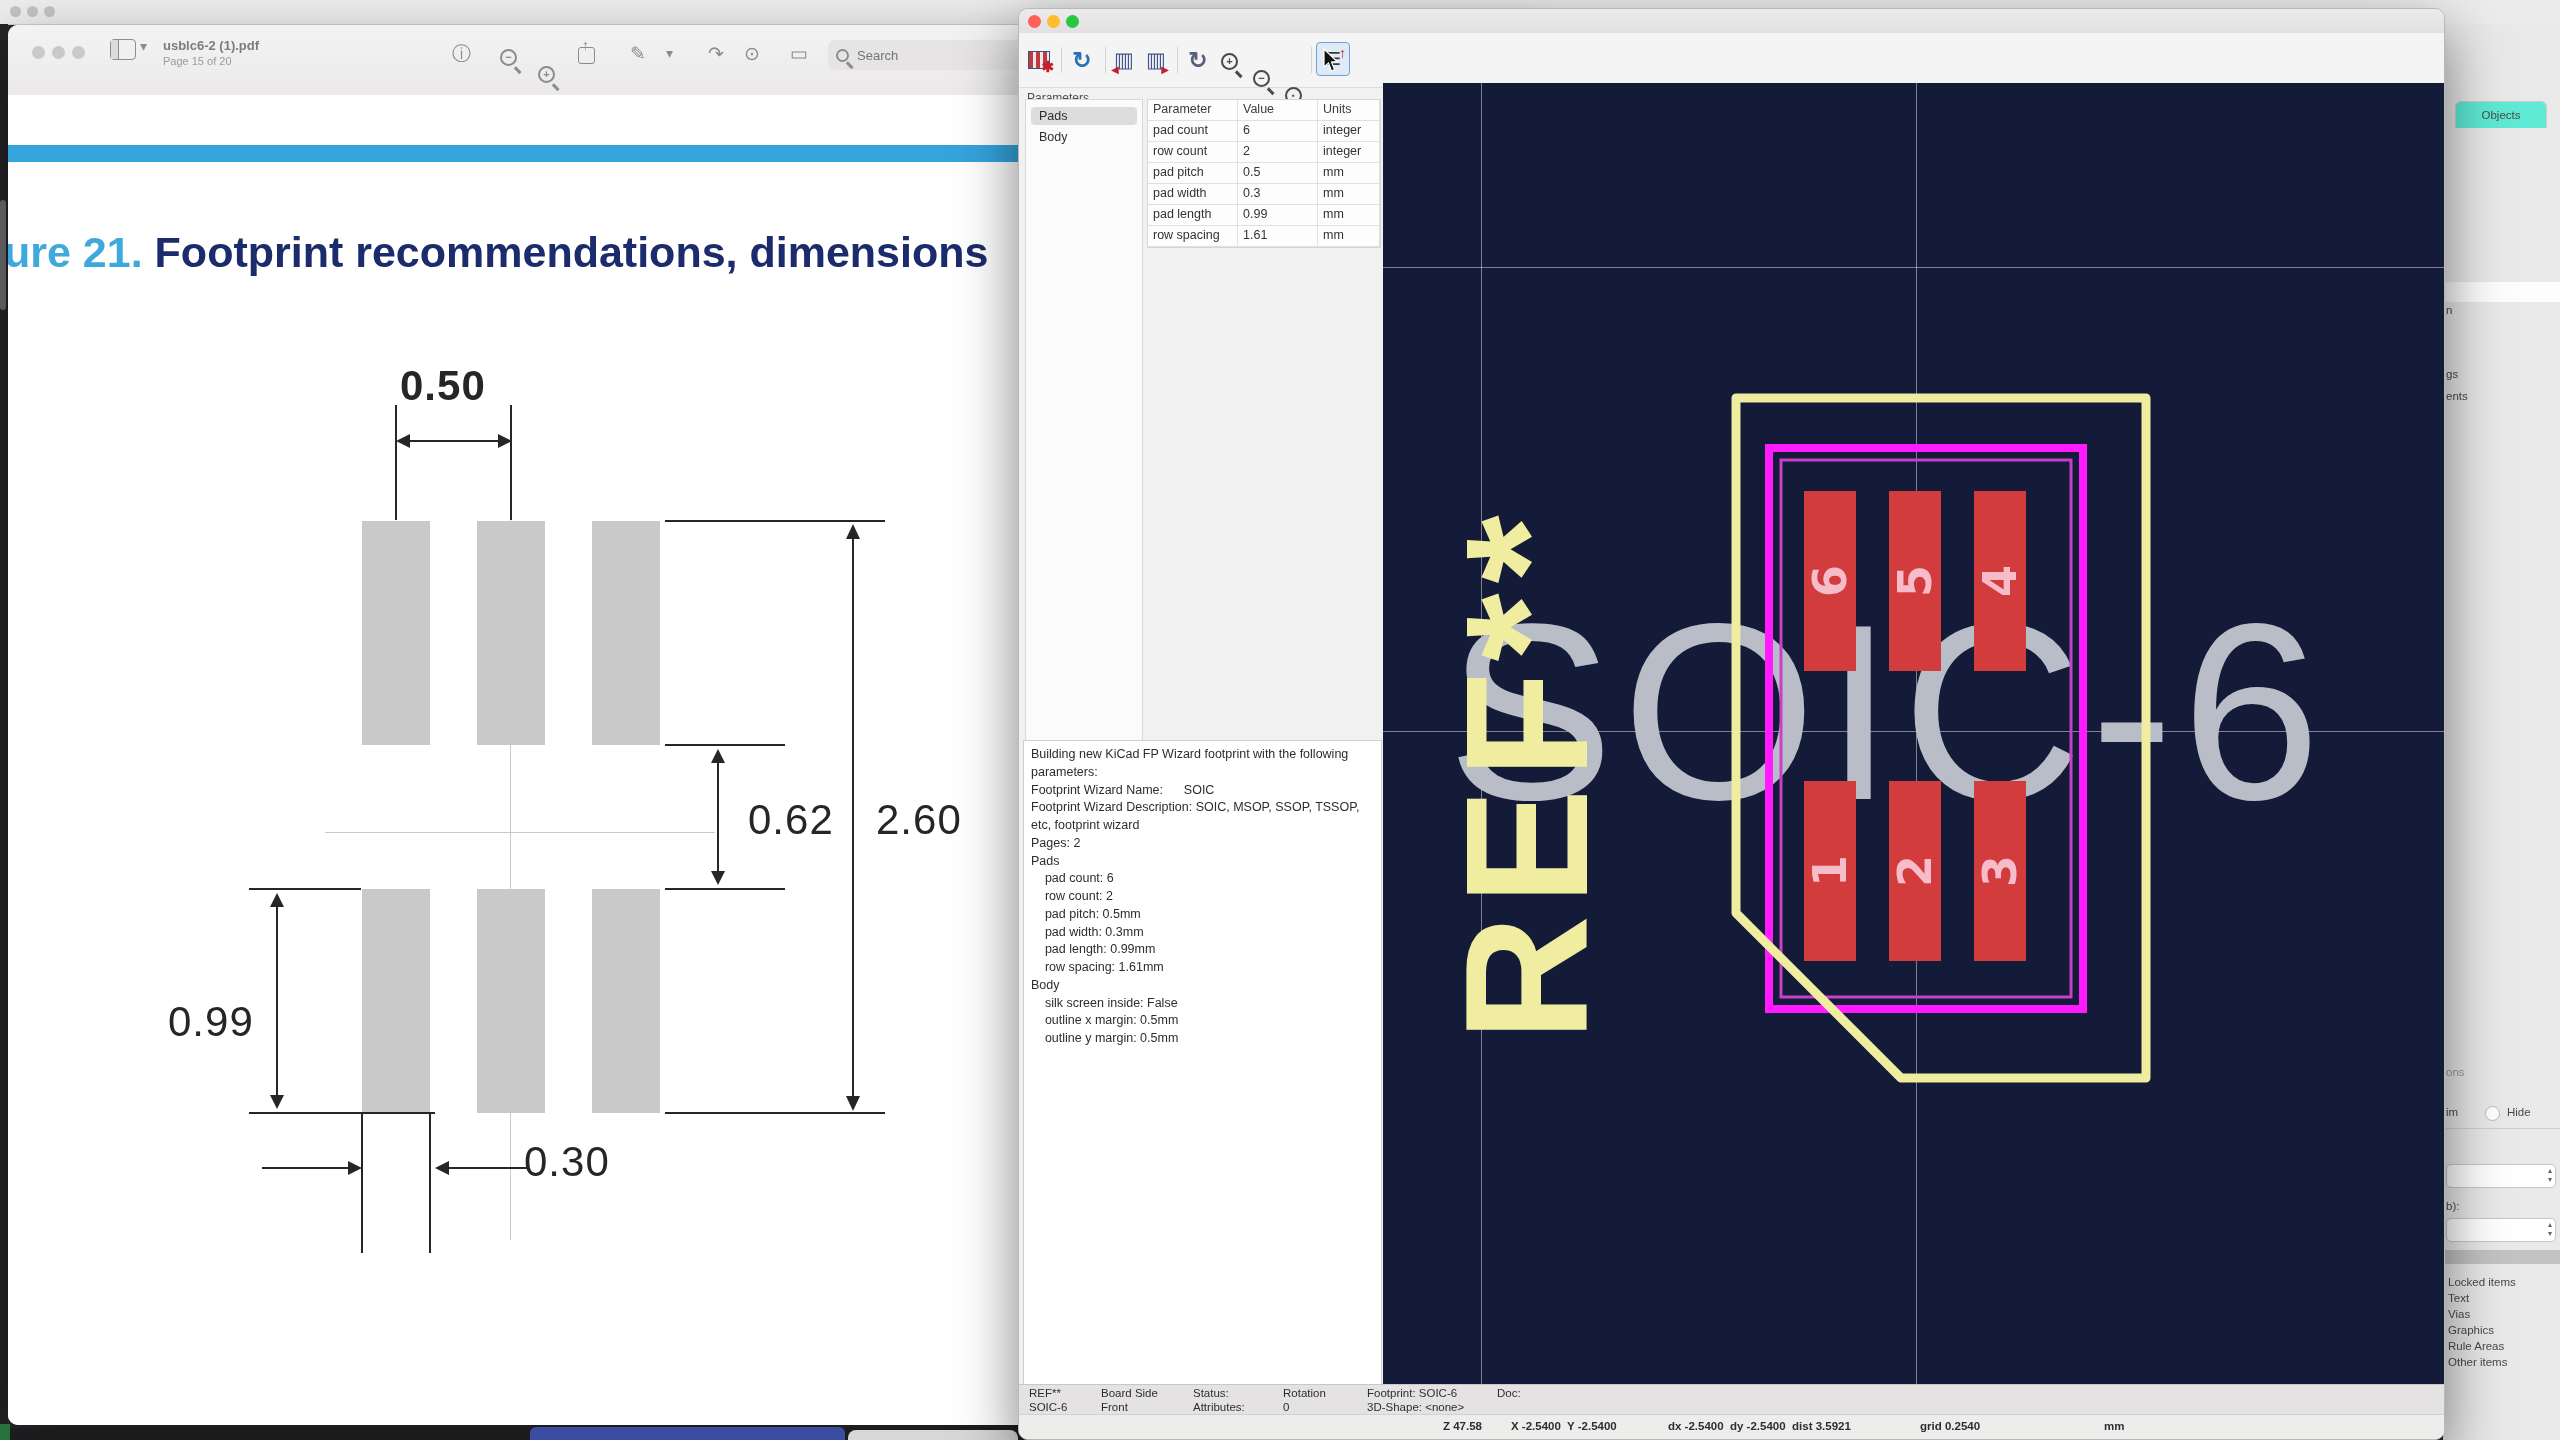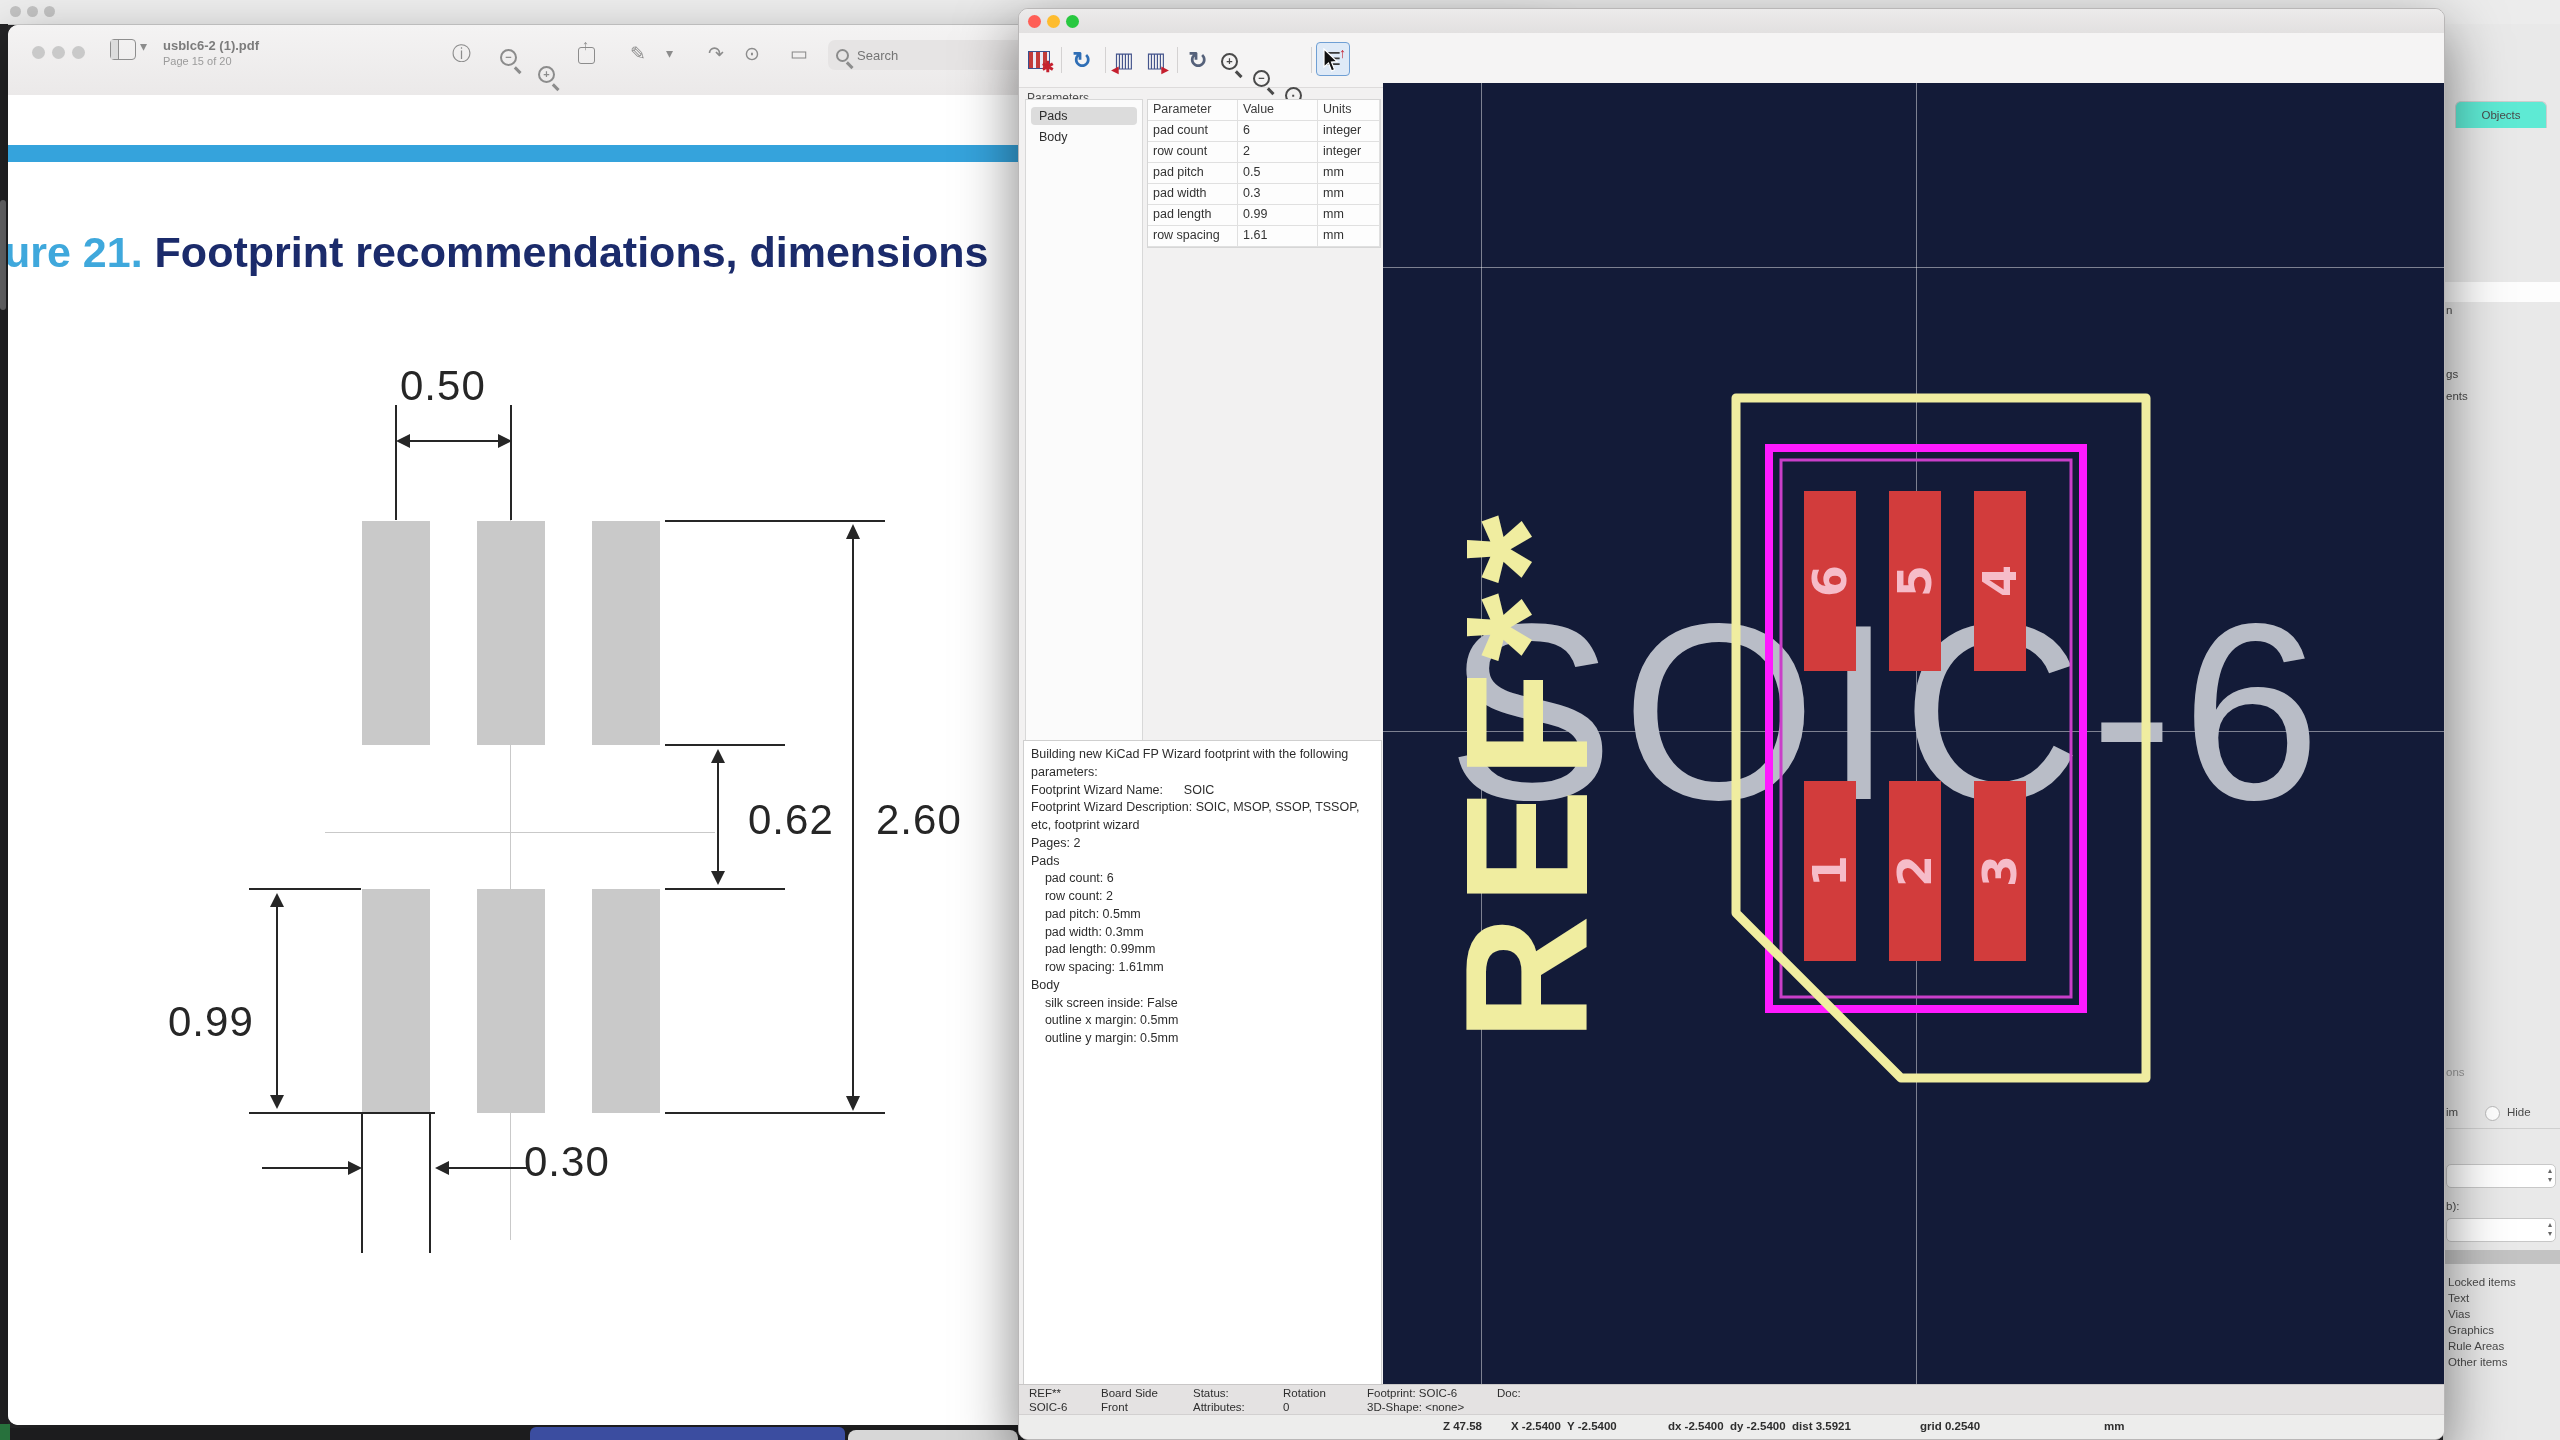--- a/index.html
+++ b/index.html
@@ -118,21 +118,21 @@
         <div class="cline" style="left:502px;top:335px;width:1px;height:810px;"></div>
         <div class="cline" style="left:317px;top:737px;width:390px;height:1px;"></div>
 
         <div class="a" style="left:354px;top:426px;width:68px;height:224px;background:#c9c9c9;"></div>
         <div class="a" style="left:469px;top:426px;width:68px;height:224px;background:#c9c9c9;"></div>
         <div class="a" style="left:584px;top:426px;width:68px;height:224px;background:#c9c9c9;"></div>
         <div class="a" style="left:354px;top:794px;width:68px;height:224px;background:#c9c9c9;"></div>
         <div class="a" style="left:469px;top:794px;width:68px;height:224px;background:#c9c9c9;"></div>
         <div class="a" style="left:584px;top:794px;width:68px;height:224px;background:#c9c9c9;"></div>
 
-        <div class="dimtxt" style="left:392px;top:267px;">0.50</div>
+        <div class="dimtxt" style="left:392px;top:267px;font-weight:bold;">0.50</div>
         <div class="dline" style="left:387px;top:310px;width:2px;height:115px;"></div>
         <div class="dline" style="left:502px;top:310px;width:2px;height:115px;"></div>
         <div class="dline" style="left:398px;top:345px;width:96px;height:2px;"></div>
         <div class="ah" style="left:388px;top:339px;border-right:14px solid #262626;border-top:7px solid transparent;border-bottom:7px solid transparent;"></div>
         <div class="ah" style="left:490px;top:339px;border-left:14px solid #262626;border-top:7px solid transparent;border-bottom:7px solid transparent;"></div>
 
         <div class="dimtxt" style="left:868px;top:701px;">2.60</div>
         <div class="dline" style="left:657px;top:425px;width:220px;height:2px;"></div>
         <div class="dline" style="left:657px;top:1017px;width:220px;height:2px;"></div>
         <div class="dline" style="left:844px;top:440px;width:2px;height:565px;"></div>

